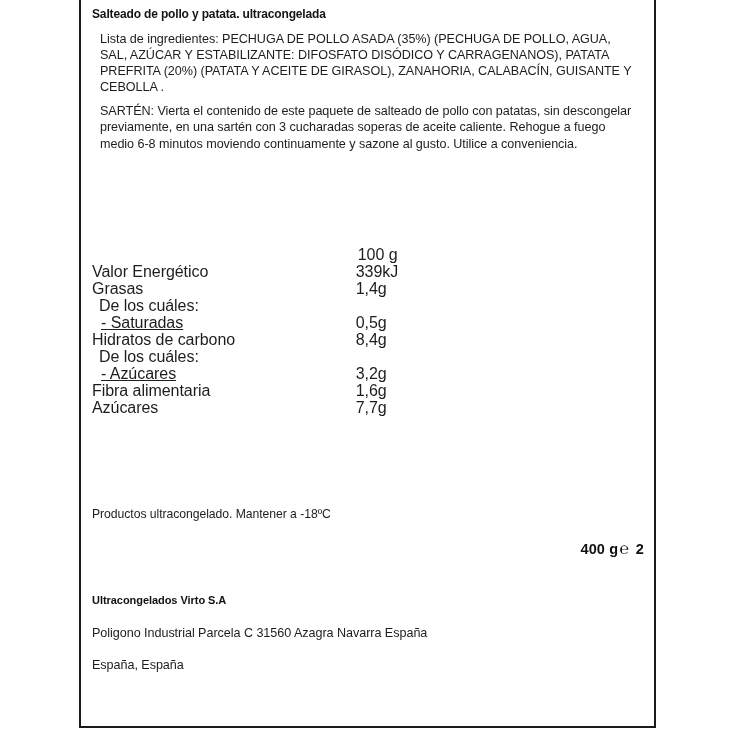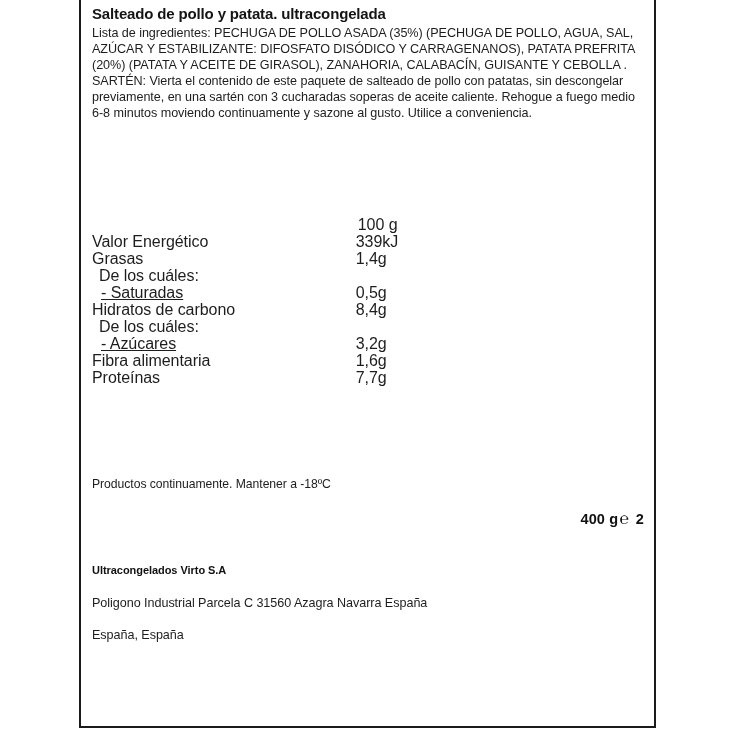--- a/index.html
+++ b/index.html
@@ -29,34 +29,34 @@
     border: 2px solid #1b1b1b;
     border-top: none;
     box-sizing: border-box;
     background: #ffffff;
     overflow: hidden;
   }
   .inner {
     padding: 5px 10px 0 11px;
   }
   .product-title {
-    font-size: 15px;
+    font-size: 12px;
     font-weight: bold;
     color: #141414;
     letter-spacing: -0.15px;
     line-height: 18px;
     margin: 0 0 2px 0;
     white-space: nowrap;
   }
   .ingredients,
   .instructions {
     font-size: 12.6px;
     color: #1d1d1d;
     line-height: 16.1px;
-    margin: 0;
+    margin: 8px;
     letter-spacing: -0.05px;
     text-align: left;
   }
   .instructions {
     margin-top: 0px;
   }
   
   .nutrition {
     margin-top: 94px;
     width: 345px;
@@ -169,27 +169,27 @@
           </tr>
           <tr>
             <td class="indent2">- Azúcares</td>
             <td class="val">3,2g</td>
           </tr>
           <tr>
             <td>Fibra  alimentaria</td>
             <td class="val">1,6g</td>
           </tr>
           <tr>
-            <td>Proteínas</td>
+            <td>Azúcares</td>
             <td class="val">7,7g</td>
           </tr>
         </tbody>
       </table>
 
-      <div class="storage">Productos continuamente. Mantener a -18ºC</div>
+      <div class="storage">Productos ultracongelado. Mantener a -18ºC</div>
 
       <div class="weight-line">
         <span>400 g</span>
         <span class="e-mark">℮</span>
         <span>2</span>
       </div>
 
       <div class="company">
         <div class="company-name">Ultracongelados Virto S.A</div>
         <div class="company-addr">Poligono Industrial Parcela C 31560 Azagra Navarra España</div>

